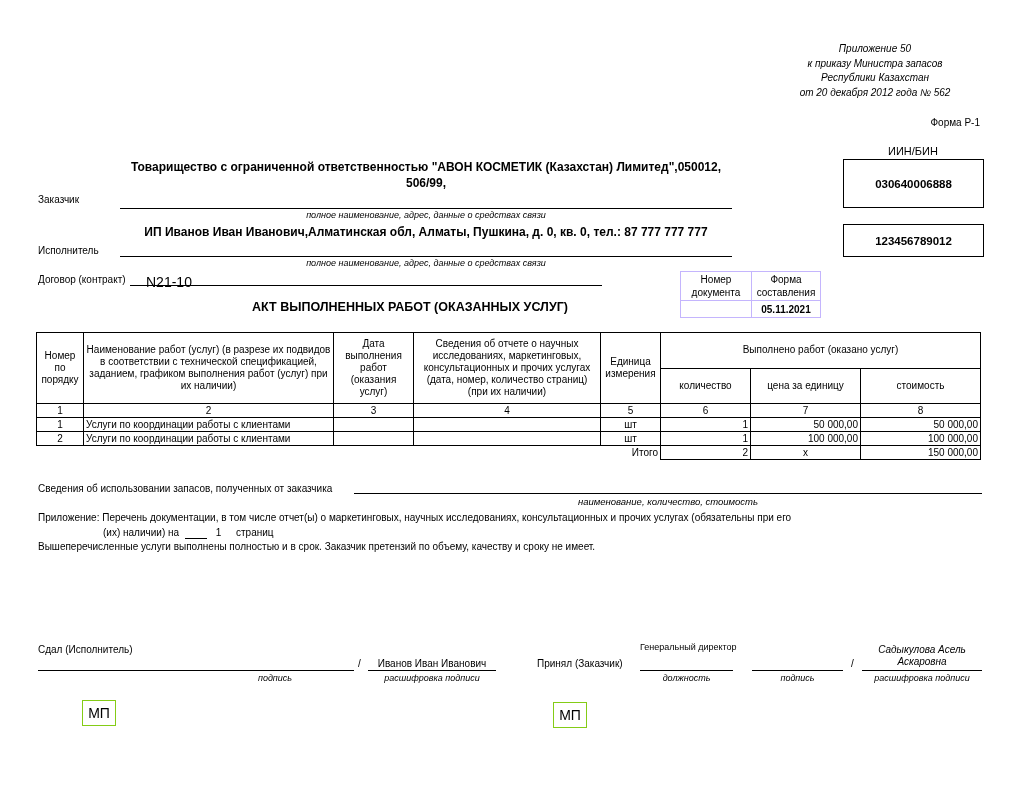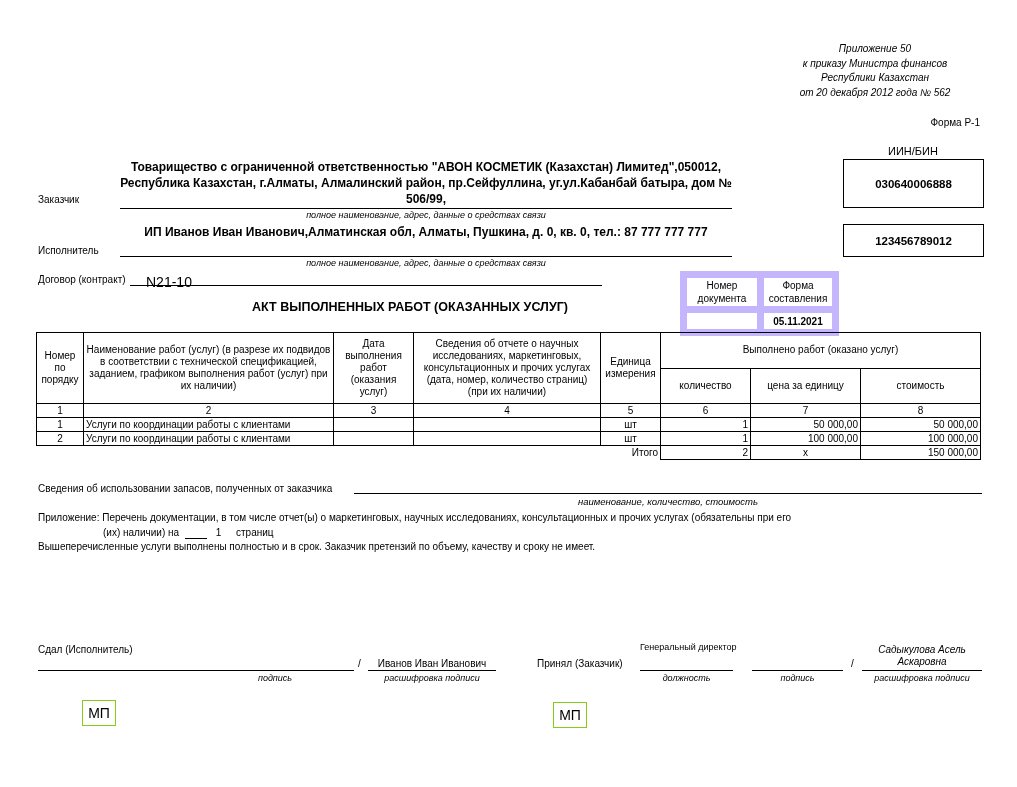--- a/index.html
+++ b/index.html
@@ -23,49 +23,48 @@
   
   #customer-label { left:38px; top:194px; font-size:10px; }
   #customer-name { left:120px; top:159px; width:612px; text-align:center; font-weight:bold; font-size:12px; line-height:16px; }
   #executor-label { left:38px; top:245px; font-size:10px; }
   #executor-name { left:120px; top:225px; width:612px; text-align:center; font-weight:bold; font-size:12px; }
   #contract-label { left:38px; top:274px; font-size:10px; }
   #contract-value { left:146px; top:274px; font-size:14px; }
   #doc-title { left:150px; top:300px; width:520px; text-align:center; font-weight:bold; font-size:12.5px; }
   
   table.meta { position:absolute; left:680px; top:271px; border-collapse:collapse; font-size:10px; }
-  table.meta td { border:7px solid #c4b5fd; text-align:center; padding:0; line-height:13px; }
+  table.meta td { border:1px solid #c4b5fd; text-align:center; padding:0; line-height:13px; }
   
   table.main { position:absolute; left:36px; top:332px; border-collapse:collapse; font-size:10px; table-layout:fixed; }
   table.main td { border:1px solid #000; padding:0 2px; line-height:12px; vertical-align:middle; }
   table.main td.nb { border:none; }
   table.main .row td { height:13px; }
   
   .txt { font-size:10px; white-space:nowrap; }
   .mp { position:absolute; border:1px solid #84cc16; width:32px; height:24px; line-height:24px; text-align:center; font-size:14px; }
 </style>
 </head>
 <body>
 
 <div id="approval" class="abs">
   <div>Приложение 50</div>
-  <div>к приказу Министра финансов</div>
+  <div>к приказу Министра запасов</div>
   <div>Республики Казахстан</div>
   <div>от 20 декабря 2012 года № 562</div>
 </div>
 <div id="form-code" class="abs">Форма Р-1</div>
 
 <div id="iin-label" class="abs">ИИН/БИН</div>
 <div id="customer-iin" class="idbox">030640006888</div>
 <div id="executor-iin" class="idbox">123456789012</div>
 
 <div id="customer-label" class="abs">Заказчик</div>
 <div id="customer-name" class="abs">
   <div>Товарищество с ограниченной ответственностью "АВОН КОСМЕТИК (Казахстан) Лимитед",050012,</div>
-  <div>Республика Казахстан, г.Алматы, Алмалинский район, пр.Сейфуллина, уг.ул.Кабанбай батыра, дом №</div>
   <div>506/99,</div>
 </div>
 <div class="line" style="left:120px; top:208px; width:612px;"></div>
 <div class="abs hint" style="left:120px; top:210px; width:612px;">полное наименование, адрес, данные о средствах связи</div>
 
 <div id="executor-label" class="abs">Исполнитель</div>
 <div id="executor-name" class="abs">ИП Иванов Иван Иванович,Алматинская обл, Алматы, Пушкина, д. 0,  кв. 0, тел.: 87 777 777 777</div>
 <div class="line" style="left:120px; top:256px; width:612px;"></div>
 <div class="abs hint" style="left:120px; top:258px; width:612px;">полное наименование, адрес, данные о средствах связи</div>
 

